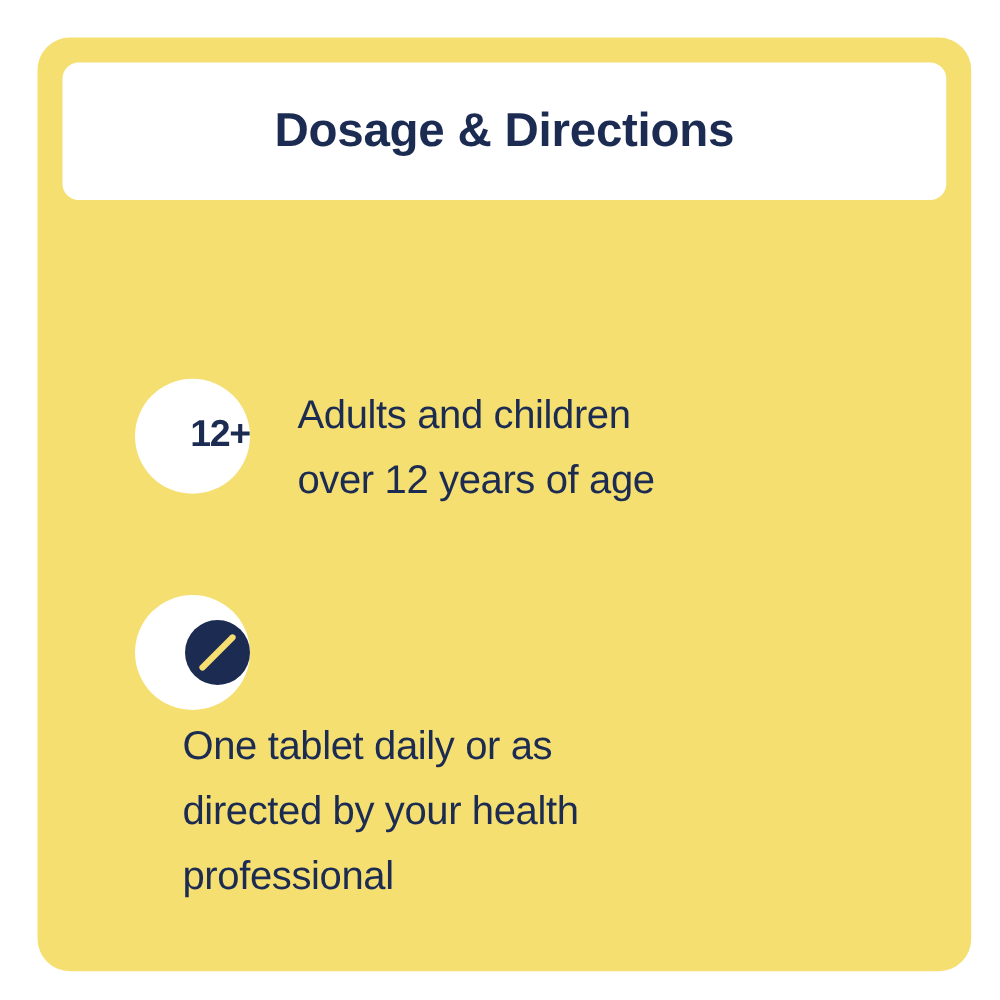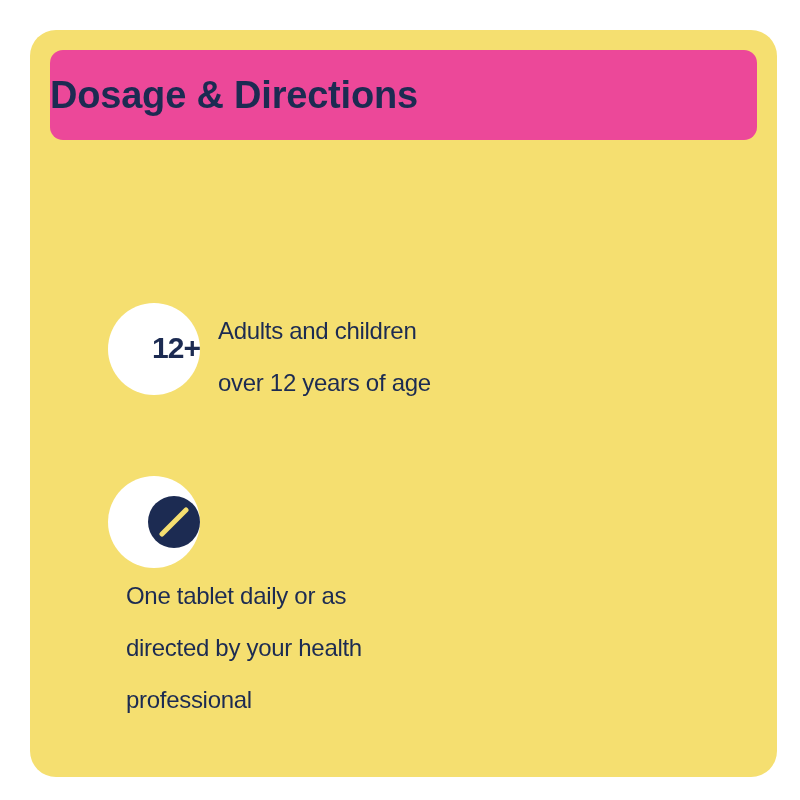--- a/index.html
+++ b/index.html
@@ -32,26 +32,26 @@
     border-radius: 26px;
     box-sizing: border-box;
   }
 
   
   .header-card {
     position: absolute;
     left: 20px;          
     top: 20px;           
     width: 707px;
-    height: 90px;
-    background: #ec4899;
+    height: 110px;
+    background: #ffffff;
     border-radius: 13px;
     display: flex;
     align-items: center;
-    justify-content: flex-start;
+    justify-content: center;
     box-sizing: border-box;
   }
 
   .header-title {
     font-family: "Liberation Sans", sans-serif;
     font-size: 38px;
     font-weight: bold;
     color: #1C2B52;
     letter-spacing: -0.2px;
     line-height: 1;
@@ -100,23 +100,23 @@
     top: -1px;
   }
 
   .tablet-icon {
     width: 52px;
     height: 52px;
     display: block;
   }
 
   .item-text {
-    margin-left: 18px;            
+    margin-left: 38px;            
     font-family: "Liberation Sans", sans-serif;
-    font-size: 24px;
+    font-size: 32px;
     font-weight: normal;
     color: #1C2B52;
     line-height: 52px;
     letter-spacing: -0.3px;
     white-space: pre-line;
     max-width: 480px;
   }
 
   .item-age .item-text    { margin-top: 2px; }
   .item-dosage .item-text { margin-top: 2px; }

